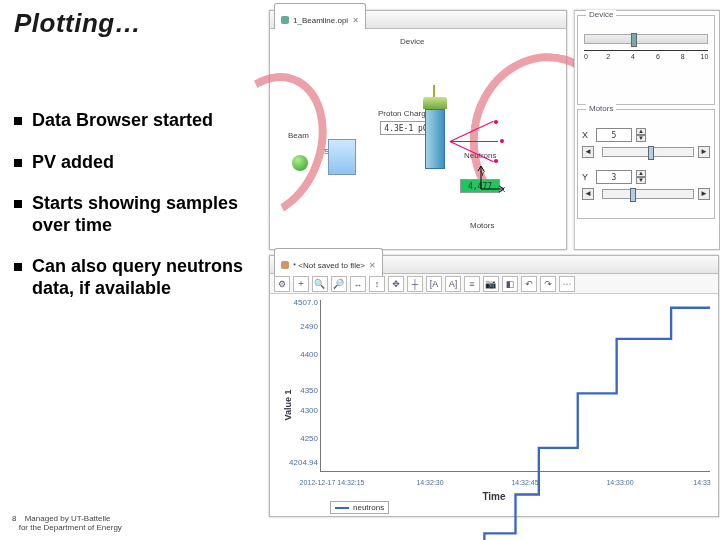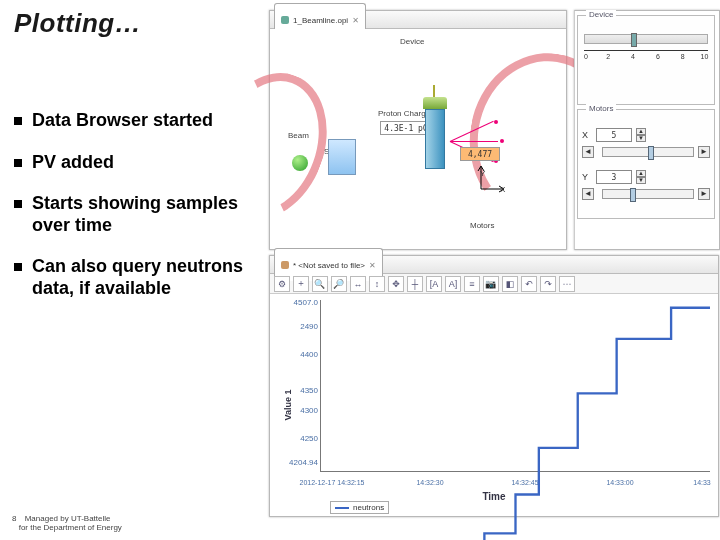--- a/index.html
+++ b/index.html
@@ -26,21 +26,21 @@
   .lbl { position: absolute; font-size: 8px; color: #444; }
   .arc { position: absolute; border: 8px solid rgba(228,120,130,0.7); border-radius: 50%; }
   .arc-left { left: -56px; top: 36px; width: 110px; height: 150px; border-right-color: transparent; border-top-color: transparent; transform: rotate(200deg); }
   .arc-right { right: -54px; top: 18px; width: 150px; height: 170px; border-right-color: transparent; border-bottom-color: transparent; transform: rotate(9deg); }
   .beam-dot { position: absolute; left: 22px; top: 120px; width: 16px; height: 16px; border-radius: 50%; background: radial-gradient(circle at 35% 30%, #aef08a, #2a9d2a); }
   .shutter { position: absolute; left: 58px; top: 104px; width: 28px; height: 36px; background: linear-gradient(#cfe8ff,#8ec3f0); border: 1px solid #79b; }
   .charge-box { position: absolute; left: 110px; top: 86px; width: 52px; height: 14px; border: 1px solid #999; background: #fff; display:flex; align-items:center; justify-content:center; font-family: monospace; }
   .detector-body { position: absolute; left: 155px; top: 74px; width: 20px; height: 60px; background: linear-gradient(90deg,#a3d3e8,#3c92bf); border: 1px solid #3378a0; }
   .detector-cap { position: absolute; left: 153px; top: 62px; width: 24px; height: 12px; background: linear-gradient(#c4e28e,#77a838); border-radius: 3px 3px 0 0; }
   .detector-ant { position: absolute; left: 163px; top: 50px; width: 2px; height: 12px; background: #aa3; }
-  .neutron-box { position: absolute; left: 190px; top: 112px; width: 40px; height: 14px; border: 1px solid #999; background: #fdba74; display:flex;align-items:center;justify-content:center;font-family: monospace; }
+  .neutron-box { position: absolute; left: 190px; top: 144px; width: 40px; height: 14px; border: 1px solid #999; background: #22c55e; display:flex;align-items:center;justify-content:center;font-family: monospace; }
   .motors-g { position: absolute; left: 210px; top: 152px; font-size: 8px; }
   .motors-g .yaxis { position:absolute; left: 0; top: -18px; }
   .motors-g .xaxis { position:absolute; left: 20px; top: -2px; }
   .motors-g svg { position:absolute; left:-3px; top:-22px; }
   .spray { position: absolute; left: 180px; top: 78px; width: 60px; height: 60px; }
   .spray span { position:absolute; left:0; top:28px; width:48px; height:1px; background:#e07; transform-origin: left center; }
   .spray span:nth-child(1){ transform: rotate(-25deg);}
   .spray span:nth-child(2){ transform: rotate(0deg);}
   .spray span:nth-child(3){ transform: rotate(25deg);}
   .spray b { position:absolute; width:4px;height:4px;border-radius:50%;background:#e07; }

